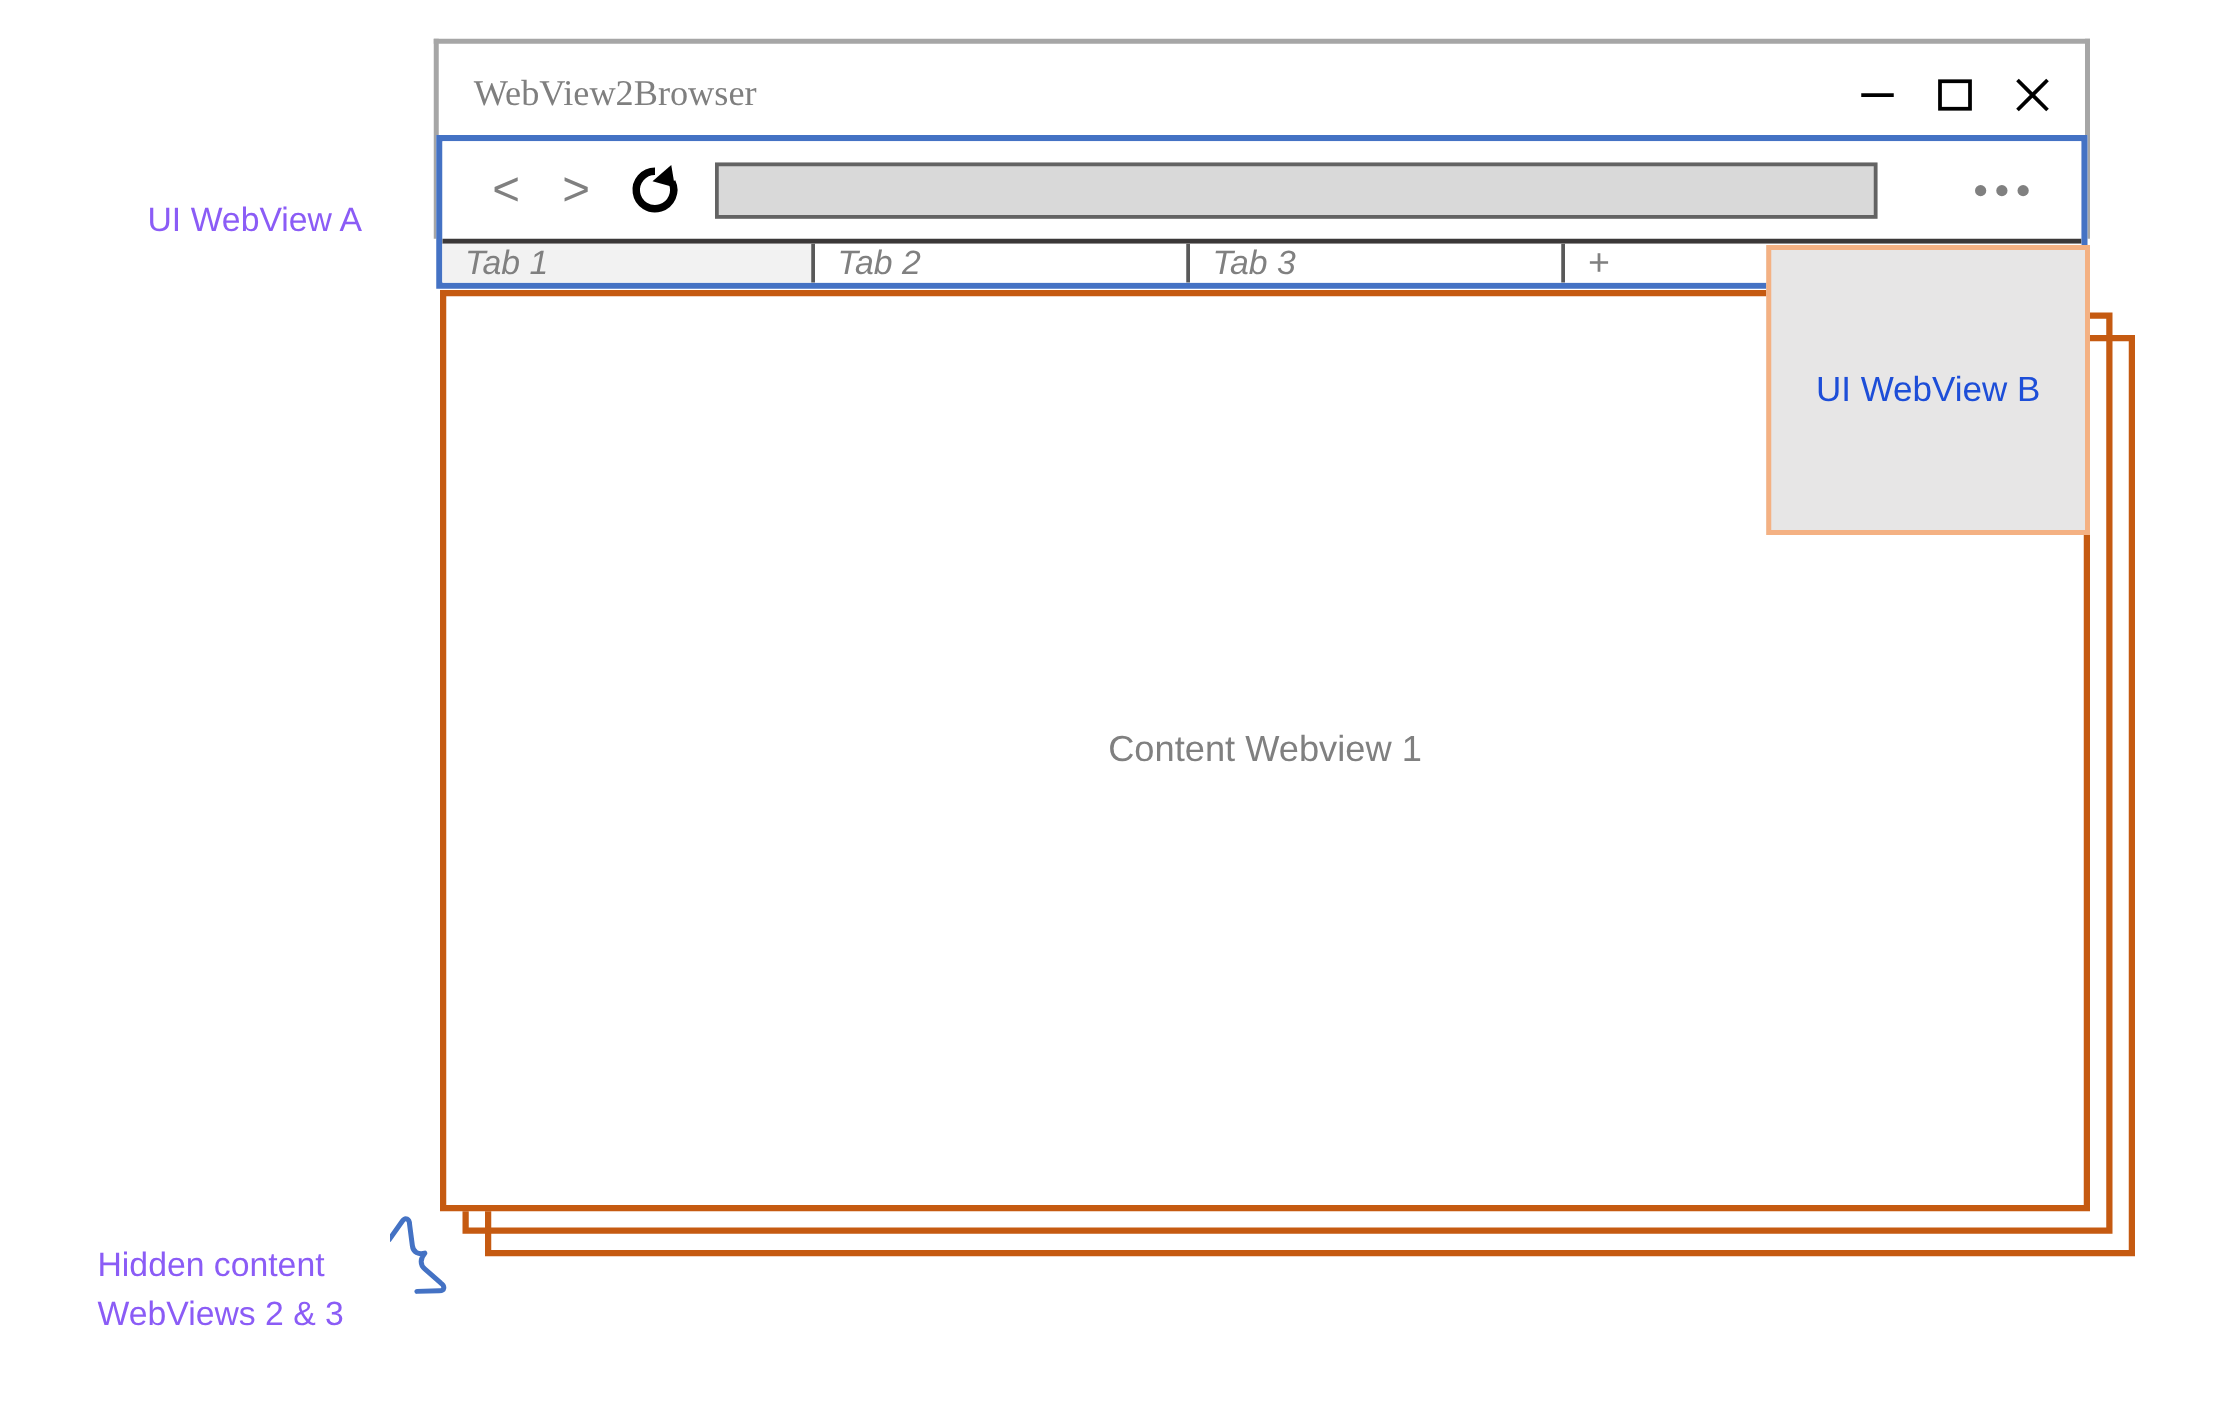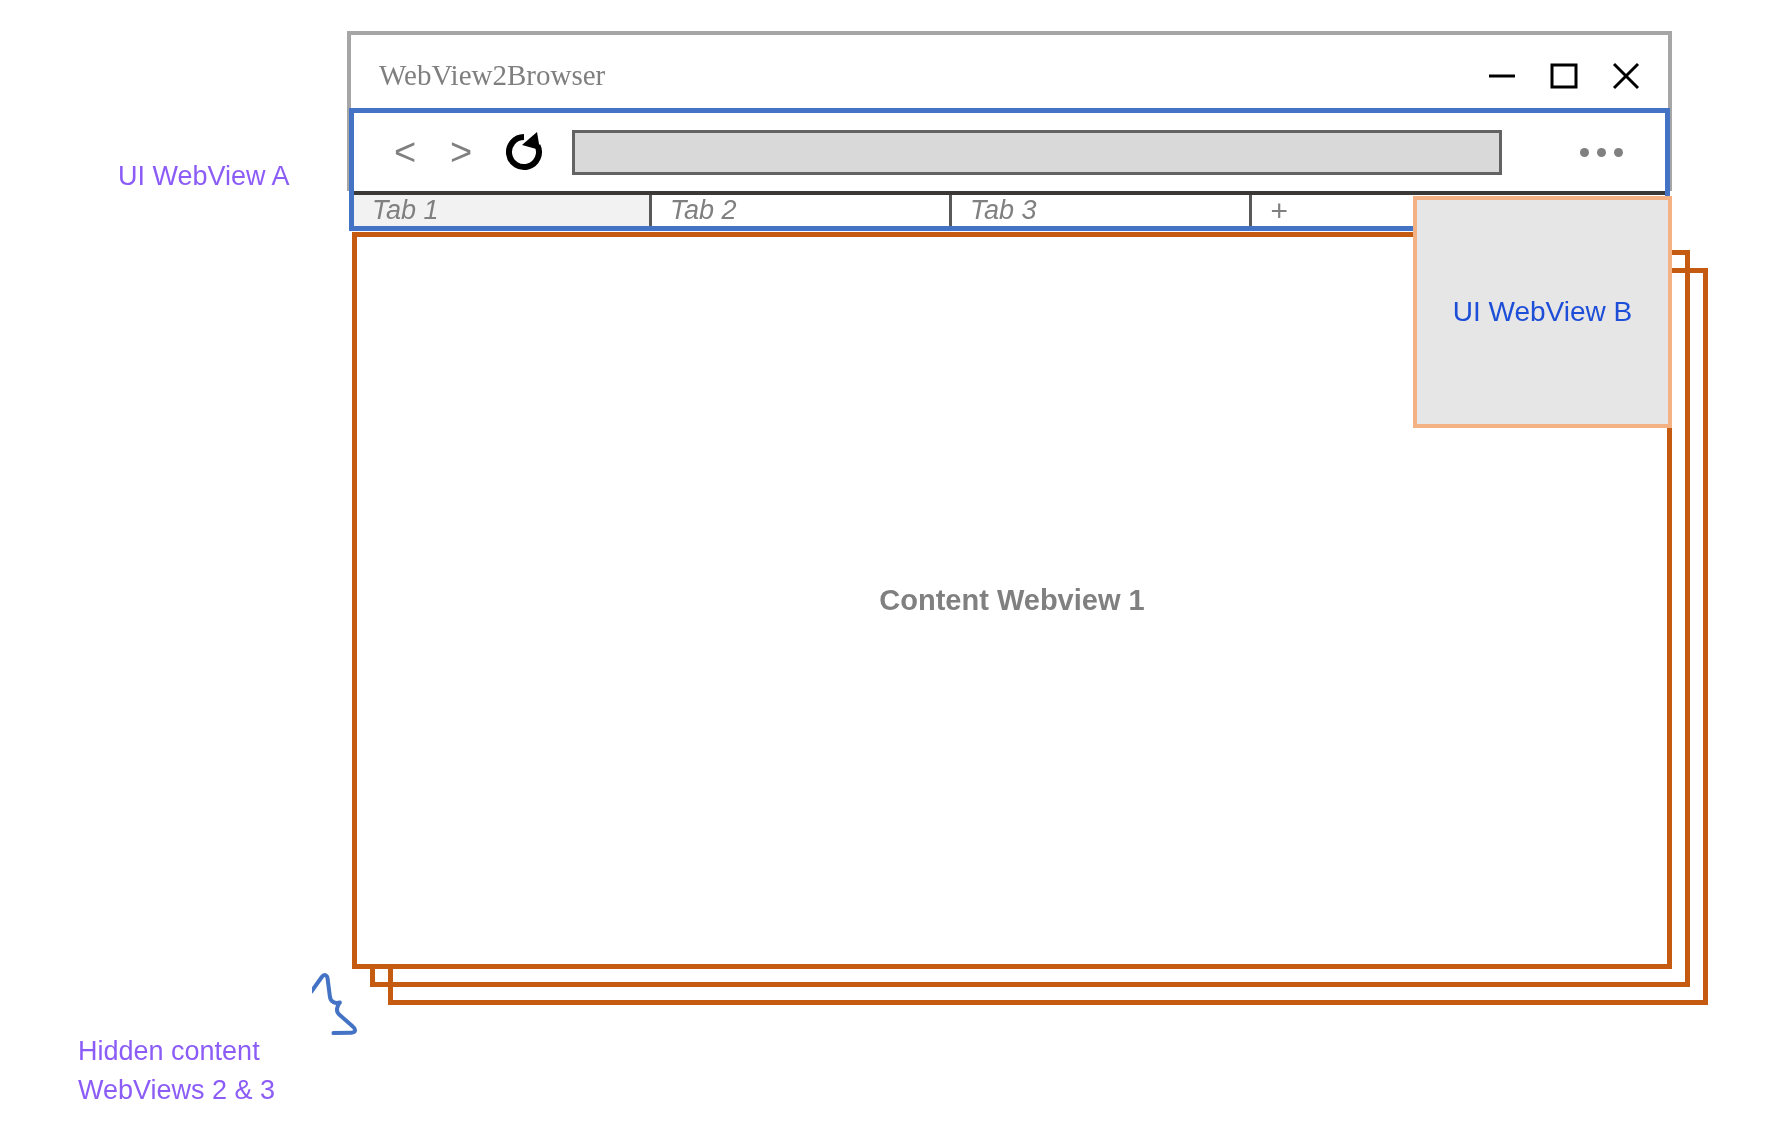--- a/index.html
+++ b/index.html
@@ -18,21 +18,21 @@
   
   .annot-label {
     position: absolute;
     color: #8b5cf6;
     font-size: 27px;
     line-height: 1.45;
     white-space: pre-line;
     font-family: "Liberation Sans", sans-serif;
   }
   #label-webview-a { left: 118px; top: 157px; }
-  #label-hidden    { left: 78px;  top: 993px; margin-top: 39px; }
+  #label-hidden    { left: 78px;  top: 993px; }
 
   
   #hidden-brace {
     position: absolute;
     left: 312px;
     top: 962px;
     width: 70px;
     height: 78px;
   }
 
@@ -191,21 +191,20 @@
     left: 352px;
     top: 232px;
     width: 1320px;
     height: 737px;
     border: 5px solid #c55a11;
     box-sizing: border-box;
     background: #ffffff;
     display: flex;
     align-items: center;
     justify-content: center;
-    font-weight: bold;
   }
   #content-webview-label {
     color: #808080;
     font-size: 29px;
   }
 
   
   #ui-webview-b {
     position: absolute;
     left: 1413px;

